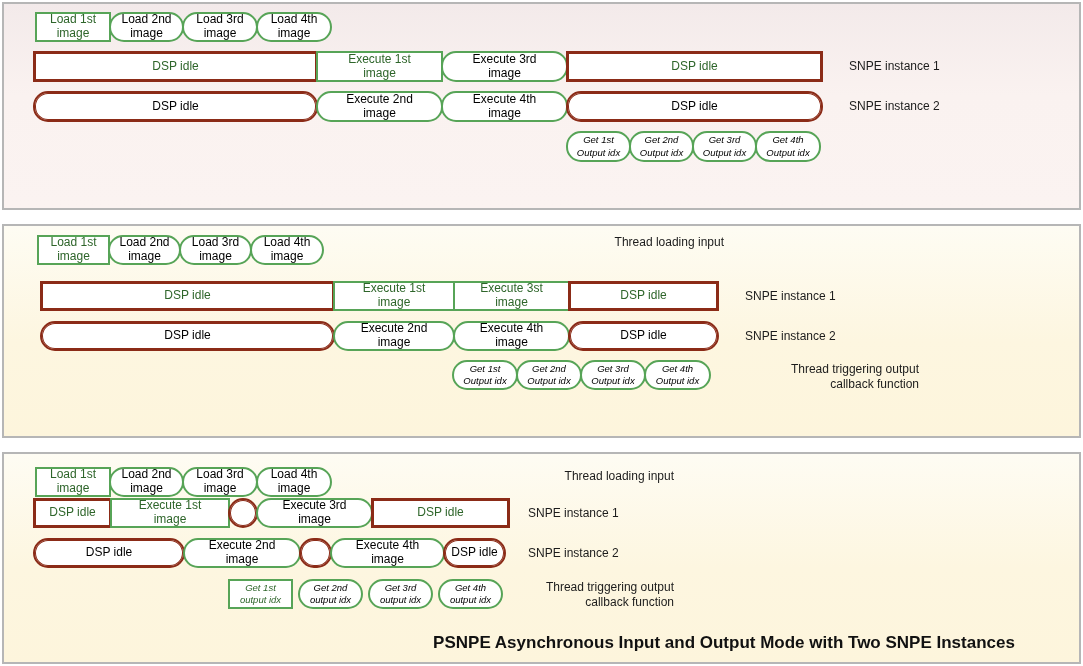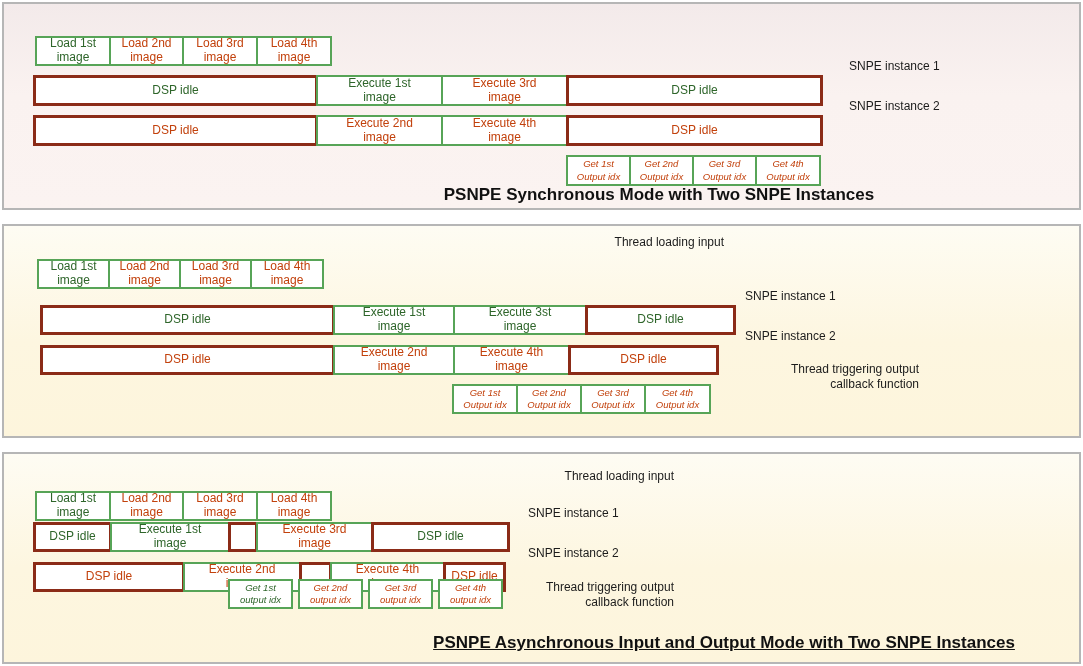--- a/index.html
+++ b/index.html
@@ -7,32 +7,32 @@
     position:relative;width:1083px;height:666px;background:#ffffff;
     font-family:"Liberation Sans",sans-serif;color:#1e1e1e;overflow:hidden;
   }
   .panel{
     position:absolute;left:2px;width:1079px;box-sizing:border-box;
     border:2px solid #b6b6b6;
   }
   .p1{top:2px;height:208px;background:linear-gradient(#f3eaea 0%,#faf2f0 45%,#fbf3f1 100%);}
   .p2{top:224px;height:214px;background:linear-gradient(#fefcf3 0%,#fdf6e0 55%,#fdf5dc 100%);}
   .p3{top:452px;height:212px;background:linear-gradient(#fefcf3 0%,#fdf6e0 55%,#fdf5dc 100%);}
-  .row{position:absolute;display:flex;margin-top:24px;}
+  .row{position:absolute;display:flex;}
   .bx{
     box-sizing:border-box;background:#ffffff;
     display:flex;align-items:center;justify-content:center;
     text-align:center;white-space:pre-line;line-height:1.15;font-size:12px;
     flex:0 0 auto;
   }
   .row .bx + .bx{margin-left:-2px;}
   .green{border:2px solid #57a457;}
   .red{border:2px solid #8b2b17;box-shadow:inset 0 0 0 1px #8b2b17;}
   .tg{color:#2e652a;}
-  .tk{color:#c2410c;}
+  .tk{color:#000000;border-radius:15px;}
   .small{font-size:9.5px;line-height:1.3;font-style:italic;}
   .absbx{position:absolute;}
   .lbl{
     position:absolute;font-size:12px;color:#1c1c1c;
     white-space:pre-line;text-align:right;line-height:1.25;
   }
   .title{
     position:absolute;font-weight:bold;font-size:17px;color:#111111;
     text-align:center;white-space:nowrap;
   }
@@ -79,21 +79,20 @@
       <div class="bx green tk small" style="width:65px">Get 1st
 Output idx</div>
       <div class="bx green tk small" style="width:65px">Get 2nd
 Output idx</div>
       <div class="bx green tk small" style="width:65px">Get 3rd
 Output idx</div>
       <div class="bx green tk small" style="width:66px">Get 4th
 Output idx</div>
     </div>
 
-    <div class="title" style="left:300px;top:181px;width:710px;">PSNPE Synchronous Mode with Two SNPE Instances</div>
   </div>
 
   <div class="panel p2">
 
     <div class="lbl" style="left:520px;top:9px;width:200px;">Thread loading input</div>
 
     <div class="row" style="left:33px;top:9px;height:30px;">
       <div class="bx green tg" style="width:73px">Load 1st
 image</div>
       <div class="bx green tk" style="width:73px">Load 2nd
@@ -101,21 +100,21 @@
       <div class="bx green tk" style="width:73px">Load 3rd
 image</div>
       <div class="bx green tk" style="width:74px">Load 4th
 image</div>
     </div>
 
     <div class="row" style="left:36px;top:55px;height:30px;">
       <div class="bx red tg" style="width:295px">DSP idle</div>
       <div class="bx green tg" style="width:122px">Execute 1st
 image</div>
-      <div class="bx green tg" style="width:134px">Execute 3st
+      <div class="bx green tg" style="width:117px">Execute 3st
 image</div>
       <div class="bx red tg" style="width:151px">DSP idle</div>
     </div>
     <div class="lbl" style="left:741px;top:63px;">SNPE instance 1</div>
 
     <div class="row" style="left:36px;top:95px;height:30px;">
       <div class="bx red tk" style="width:295px">DSP idle</div>
       <div class="bx green tk" style="width:122px">Execute 2nd
 image</div>
       <div class="bx green tk" style="width:117px">Execute 4th
@@ -181,16 +180,16 @@
     <div class="bx green tk small absbx" style="left:294px;top:125px;width:65px;height:30px;">Get 2nd
 output idx</div>
     <div class="bx green tk small absbx" style="left:364px;top:125px;width:65px;height:30px;">Get 3rd
 output idx</div>
     <div class="bx green tk small absbx" style="left:434px;top:125px;width:65px;height:30px;">Get 4th
 output idx</div>
 
     <div class="lbl" style="left:470px;top:126px;width:200px;">Thread triggering output
 callback function</div>
 
-    <div class="title" style="left:380px;top:179px;width:680px;text-decoration:underline;">PSNPE Asynchronous Input and Output Mode with Two SNPE Instances</div>
+    <div class="title" style="left:380px;top:179px;width:680px;">PSNPE Asynchronous Input and Output Mode with Two SNPE Instances</div>
   </div>
 
 </div>
 
 </body></html>

